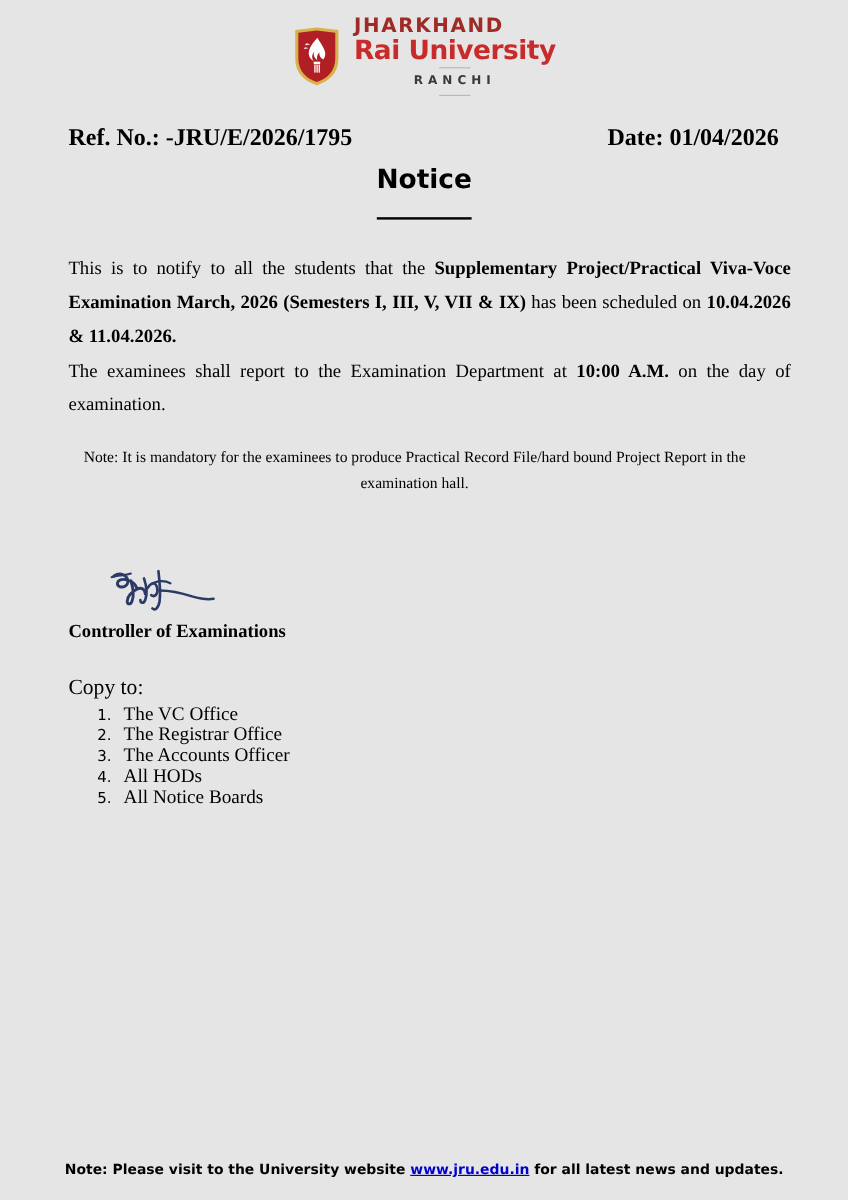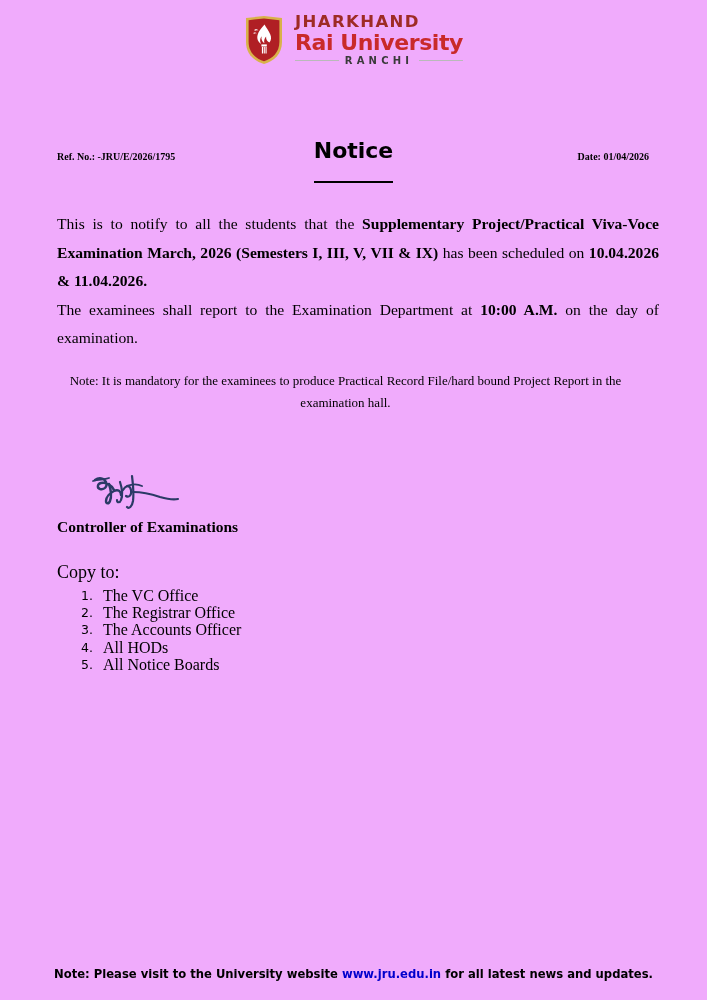--- a/index.html
+++ b/index.html
@@ -4,21 +4,21 @@
 <style>
   html, body {
     margin: 0;
     padding: 0;
     background: #ffffff;
   }
   .page {
     position: relative;
     width: 707px;
     height: 1000px;
-    background: #f0abfc;
+    background: #e5e5e5;
     overflow: hidden;
     font-family: "Liberation Serif", serif;
     color: #000000;
   }
 
   
   .letterhead {
     position: absolute;
     left: 0;
     top: 14px;
@@ -58,20 +58,21 @@
     font-size: 22px;
     letter-spacing: -0.4px;
     color: #c92a2a;
     margin-bottom: 2px;
   }
   .wm-ranchi-row {
     display: flex;
     align-items: center;
     width: 100%;
     gap: 6px;
+    flex-direction: column;
   }
   .wm-rule {
     flex: 1 1 auto;
     height: 1px;
     background: #b9b9b9;
     min-width: 26px;
   }
   .wm-ranchi {
     font-family: "DejaVu Sans", sans-serif;
     font-weight: bold;
@@ -85,22 +86,21 @@
   .refrow {
     position: absolute;
     left: 57px;
     top: 104px;
     width: 592px;
     display: flex;
     justify-content: space-between;
     align-items: flex-end;
     font-family: "Liberation Serif", serif;
     font-weight: bold;
-    font-size: 10px;
-    margin-top: 47px;
+    font-size: 20px;
   }
 
   
   .notice-title {
     position: absolute;
     left: 0;
     top: 138px;
     width: 707px;
     text-align: center;
   }
@@ -199,20 +199,21 @@
     width: 707px;
     text-align: center;
     font-family: "DejaVu Sans", sans-serif;
     font-weight: bold;
     font-size: 11.6px;
     color: #000;
     white-space: nowrap;
   }
   .footer a, .footer .link {
     color: #0000cc;
+    text-decoration: underline;
   }
 </style>
 </head>
 <body>
 
 <div class="page">
 
   <div class="letterhead">
     <div class="logo-lockup">
       <svg class="shield" viewBox="0 0 40 50">

